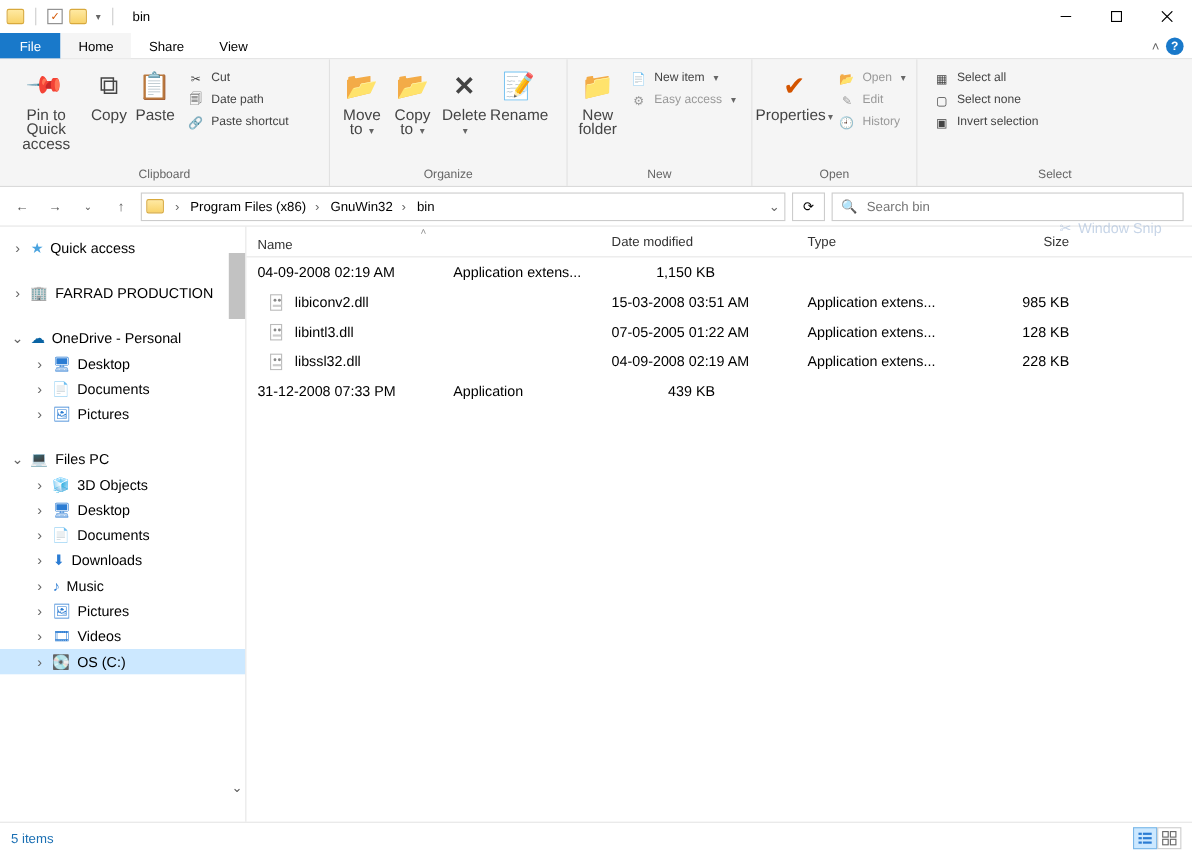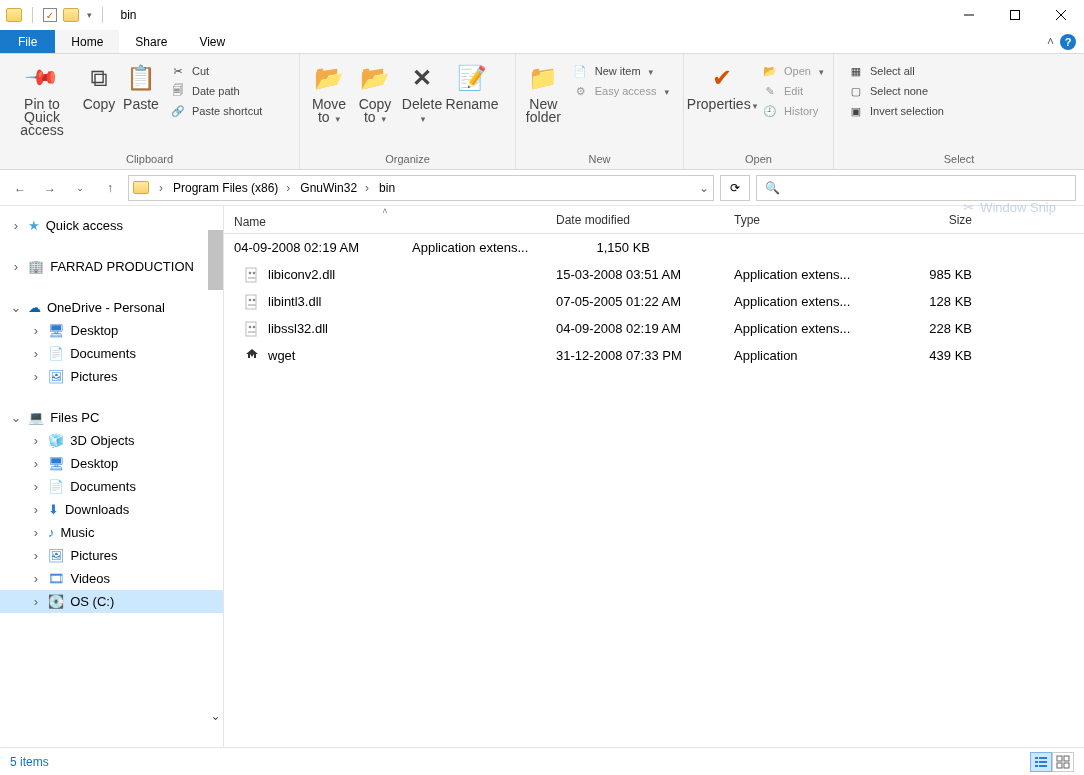--- a/index.html
+++ b/index.html
@@ -273,20 +273,21 @@
         <span class="chev"></span>
       </span>
     <span class="crumb">
         <span>bin</span>
       </span>
     <span style="margin-left:auto;color:#666;">⌄</span>
   </div>
   <div class="refresh-box">⟳</div>
   <div class="search-box">
     <span>🔍</span>
+    <input placeholder="Search bin" style="">
   </div>
 </div>
 
 <div class="ghost-snip">✂ <span>Window Snip</span></div>
 
 <div class="main">
 
   <div class="tree">
     <div class="scroll-thumb"></div>
     <div class="scroll-thumb2">⌄</div>
@@ -429,28 +430,20 @@
                 <rect x="4" y="10" width="8" height="2" fill="#ccc"></rect>
               </svg>
             </span>
             <span>libssl32.dll</span>
           </div>
           <div class="col col-date">04-09-2008 02:19 AM</div>
           <div class="col col-type">Application extens...</div>
           <div class="col col-size">228 KB</div>
         </div>
         <div class="row">
-          <div class="col col-name">
-            <span class="file-ico">
-              <svg class="icon16" viewBox="0 0 16 16">
-                <path d="M8 1 L2 6 L4 6 L4 10 L6 10 L6 6 L8 9 L10 6 L10 10 L12 10 L12 6 L14 6 Z" fill="#333"></path>
-              </svg>
-            </span>
-            <span>wget</span>
-          </div>
           <div class="col col-date">31-12-2008 07:33 PM</div>
           <div class="col col-type">Application</div>
           <div class="col col-size">439 KB</div>
         </div>
       </div>
   </div>
 </div>
 
 <div class="statusbar">
   <span>5 items</span>

